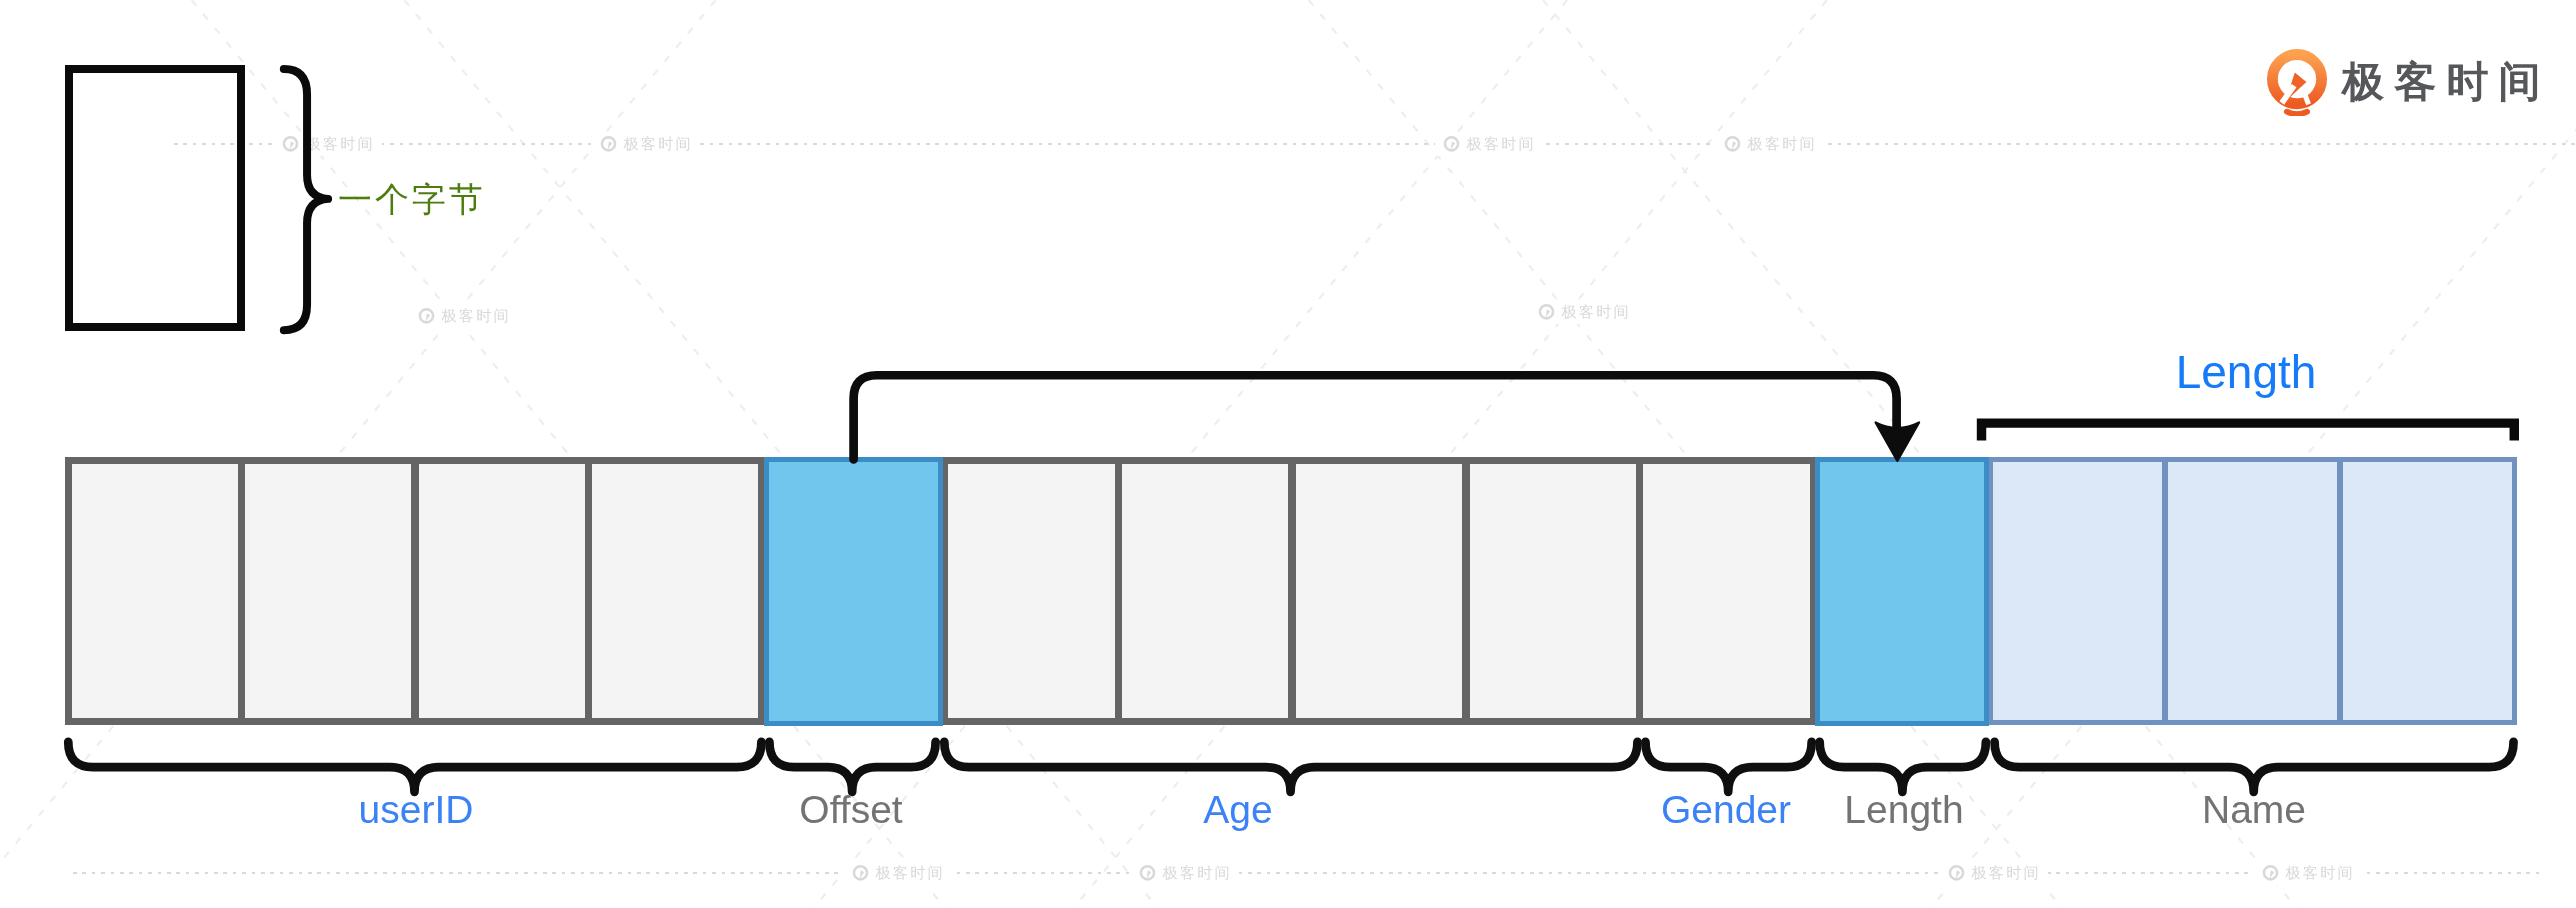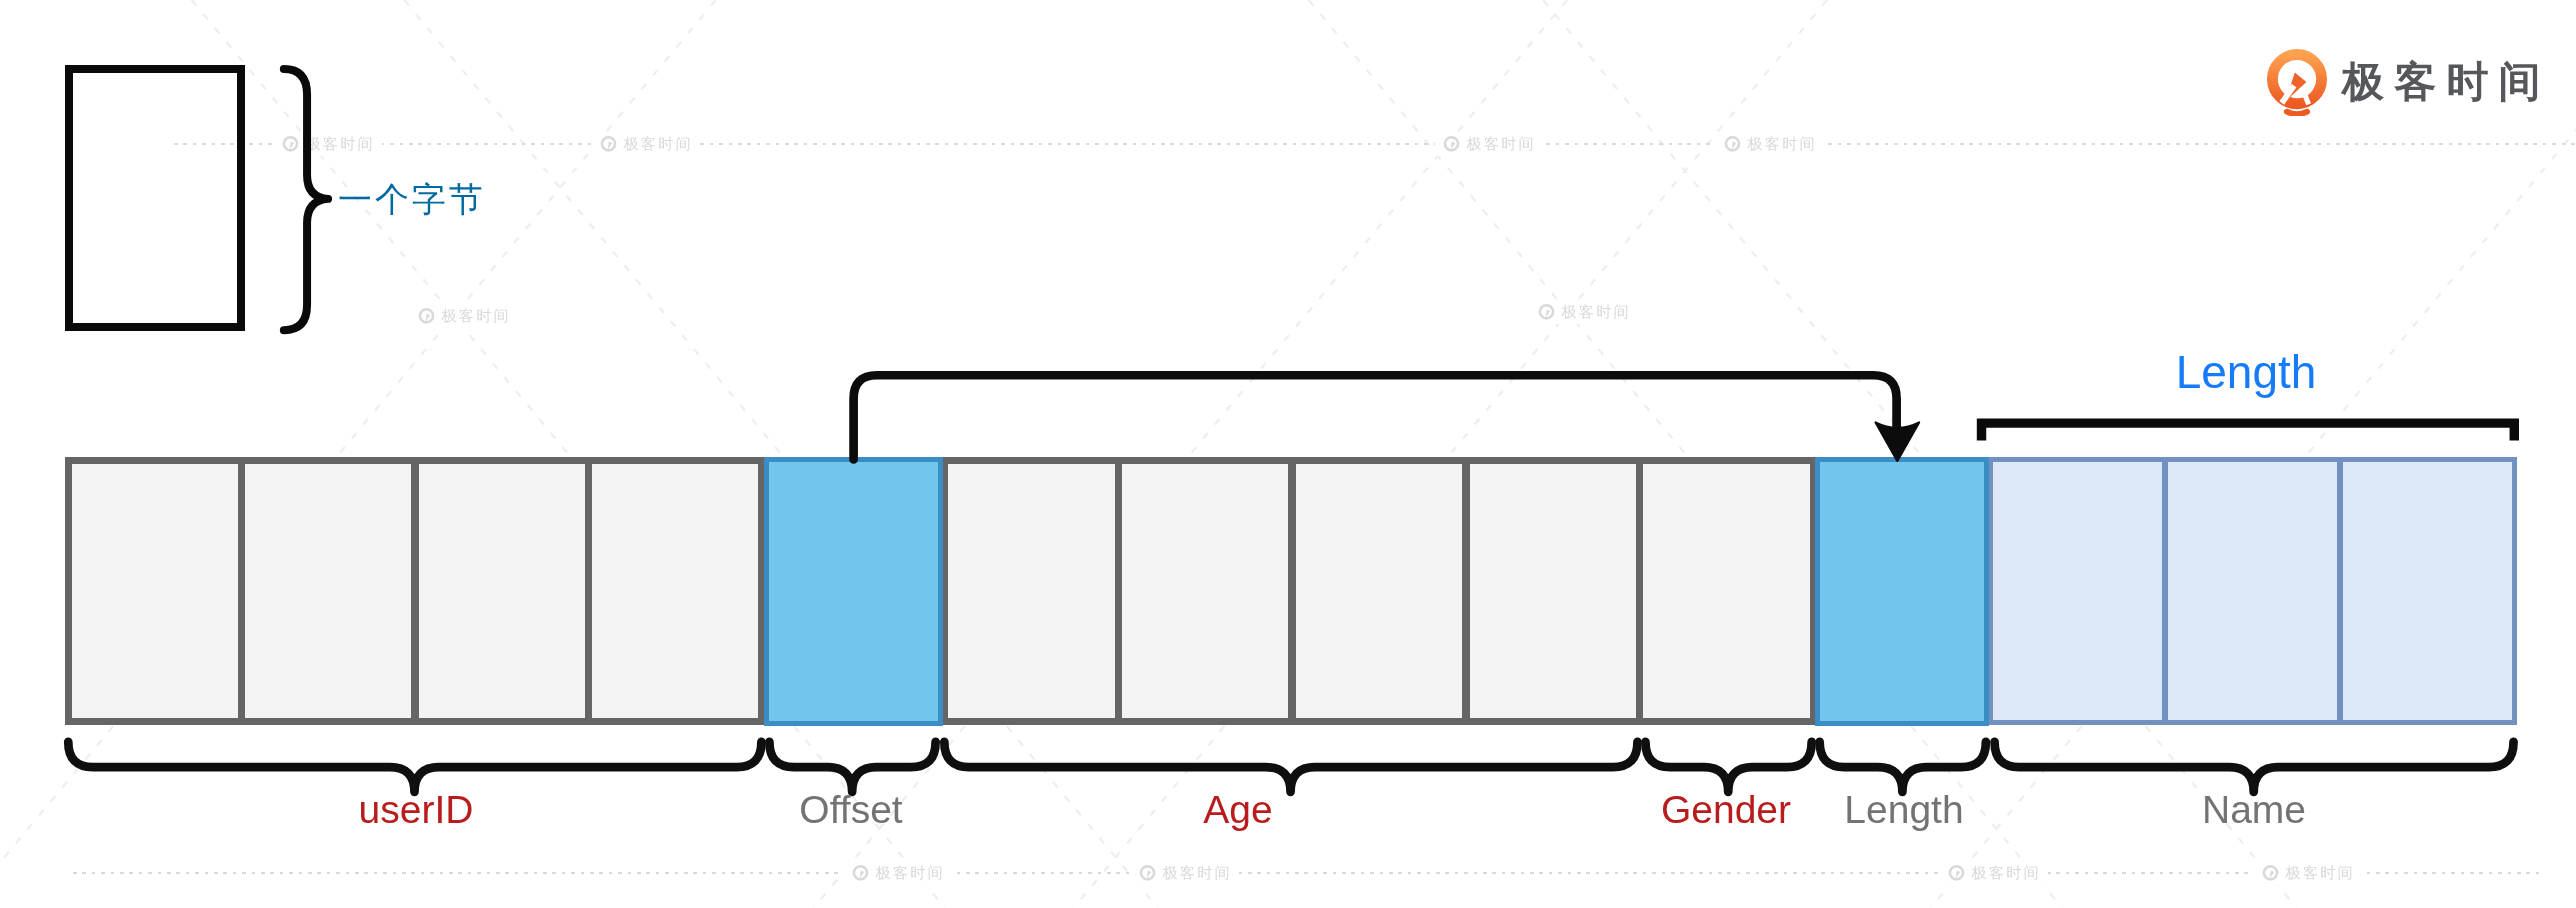--- a/index.html
+++ b/index.html
@@ -22,21 +22,21 @@
   }
   .wm svg{display:block;}
   .diagonals{position:absolute;left:0;top:0;z-index:0;}
 
   
   .byte-rect{
     position:absolute;left:65px;top:65px;width:180px;height:266px;
     border:8px solid #0a0a0a;box-sizing:border-box;z-index:3;
   }
   .byte-label{
-    position:absolute;left:338px;top:177px;font-size:34px;color:#0369a1;
+    position:absolute;left:338px;top:177px;font-size:34px;color:#4d7c0f;
     letter-spacing:2.9px;z-index:4;white-space:nowrap;
   }
 
   
   .cell-group{
     position:absolute;top:457px;height:268px;box-sizing:border-box;
     display:flex;z-index:5;
   }
   .group-plain{border:7.3px solid #656565;background:#656565;}
   .group-plain .cell{background:#f4f4f4;}
@@ -48,21 +48,21 @@
   .cell-highlight{
     position:absolute;top:457px;height:269px;box-sizing:border-box;
     background:#70c6ec;border:5.8px solid #3c8dc5;z-index:6;
   }
 
   
   .marks{position:absolute;left:0;top:0;z-index:7;}
 
   
   .field-label{
-    position:absolute;top:788px;font-size:39px;color:#b91c1c;
+    position:absolute;top:788px;font-size:39px;color:#3b82f6;
     transform:translateX(-50%);white-space:nowrap;z-index:8;
   }
   .label-blue{color:#737373;}
   .label-bold{font-weight:normal;}
   .top-length-label{
     position:absolute;top:345px;left:2246px;transform:translateX(-50%);
     font-size:46px;color:#157bf8;z-index:8;white-space:nowrap;
   }
 
   

